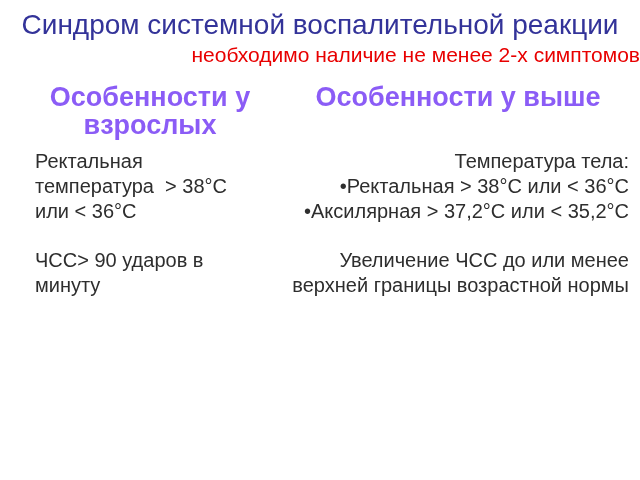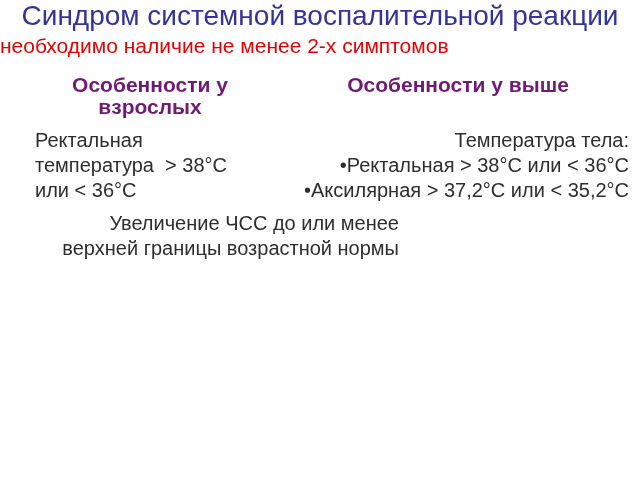--- a/index.html
+++ b/index.html
@@ -6,50 +6,50 @@
   body {
     width: 640px; height: 480px;
     background: #ffffff;
     font-family: "Liberation Sans", sans-serif;
     color: #2e2e2e;
     overflow: hidden;
   }
   .slide { position: relative; width: 640px; height: 480px; }
 
   .title {
-    margin: 0; 
+    margin: 0; padding-top: 9px;
     text-align: center;
     color: #333399;
     font-size: 28px;
     font-weight: normal;
     line-height: 1.15;
   }
   .subtitle {
     margin: 0; padding-top: 2px;
-    text-align: left;
+    text-align: right;
     color: #e80000;
     font-size: 21px;
     font-weight: normal;
     line-height: 1.1;
   }
 
   .table { margin: 17px 0 0 35px; font-size: 20px; line-height: 25px; }
   .trow { display: flex; align-items: flex-start; }
   .cell-left  { width: 230px; }
   .cell-right { width: 342px; margin-left: 22px; text-align: right; }
 
   .thead { margin-bottom: 10px; }
   .thead .cell-left, .thead .cell-right {
-    color: #701a75;
+    color: #8b5cf6;
     font-weight: bold;
-    font-size: 21px;
-    line-height: 22px;
+    font-size: 27px;
+    line-height: 28px;
     text-align: center;
   }
-  .row-temp { margin-bottom: 8px; }
+  .row-temp { margin-bottom: 24px; }
   .row-hr   { margin-bottom: 12px; }
 
   .bullet-line { white-space: normal; }
 </style>
 </head>
 <body>
 
 <div class="slide">
 
   <h1 class="title">Синдром системной воспалительной реакции</h1>
@@ -65,18 +65,19 @@
     <div class="trow row-temp">
       <div class="cell-left">Ректальная температура &nbsp;&gt; 38°С или &lt; 36°С</div>
       <div class="cell-right">
         <div class="bullet-line">Температура тела:</div>
         <div class="bullet-line">•Ректальная &gt; 38°С или &lt; 36°С</div>
         <div class="bullet-line">•Аксилярная &gt; 37,2°С или &lt; 35,2°С</div>
       </div>
     </div>
 
     <div class="trow row-hr">
+      <div class="cell-left">ЧСС&gt; 90 ударов в минуту</div>
       <div class="cell-right">Увеличение ЧСС до или менее верхней границы возрастной нормы</div>
     </div>
 
 
   </div>
 </div>
 
 </body></html>

